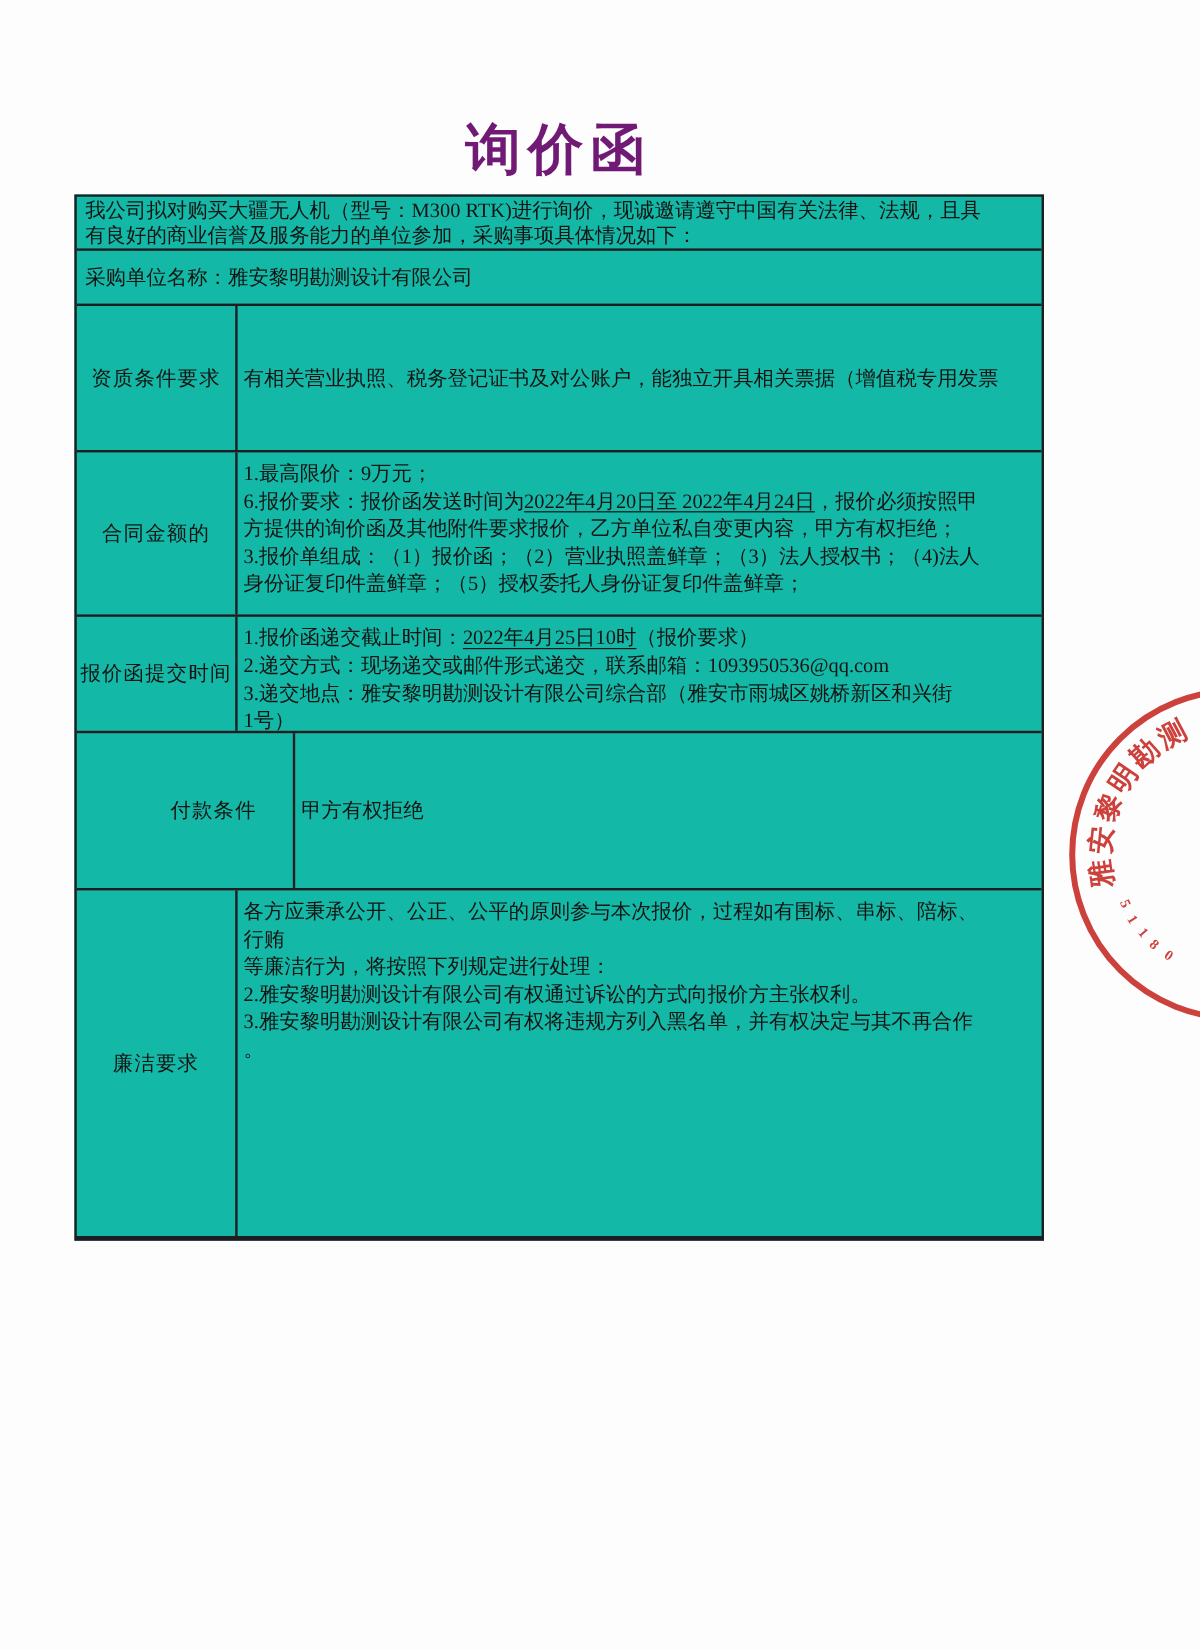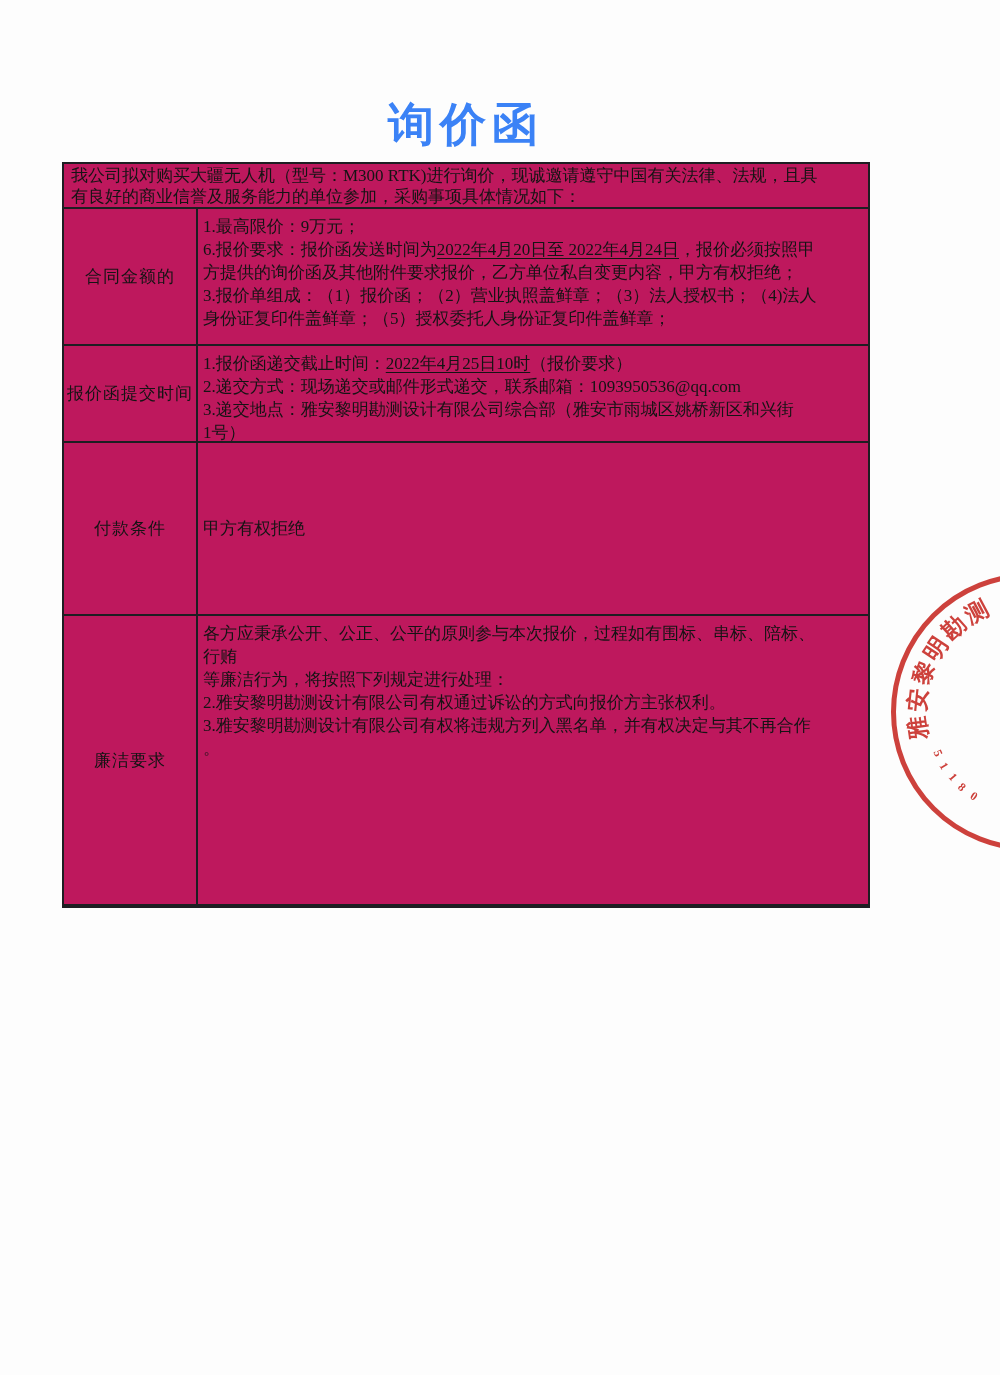--- a/index.html
+++ b/index.html
@@ -10,39 +10,39 @@
     color:#141414;
     position:relative;
     overflow:hidden;
   }
   .page { position:absolute; inset:0; overflow:hidden; }
 
   .title {
     position:absolute; top:94px; left:62px; width:808px;
     margin:0; text-align:center;
     font-size:46px; font-weight:bold; letter-spacing:6px;
-    color:#3b82f6;
+    color:#701a75;
   }
 
   .table {
     position:absolute; left:62px; top:162px; width:808px;
     border:2px solid #1e1e22; border-bottom-width:4px;
     box-sizing:border-box;
-    background:#be185d;
+    background:#14b8a6;
   }
   .row { display:flex; box-sizing:border-box; border-bottom:2px solid #1e1e22; }
   .row:last-child { border-bottom:none; }
 
   .r-intro     { height:45px; }
   .r-project   { height:41px; }
   .r-purchaser { height:46px; }
   .r-qual      { height:122px; }
   .r-quote     { height:137px; }
   .r-submit    { height:97px; }
-  .r-payment   { height:173px; }
+  .r-payment   { height:131px;padding-left:48px; }
   .r-integrity { height:288px; }
 
   .cell { box-sizing:border-box; }
   .cell.full {
     flex:1; padding:1px 5px 1px 7px;
     font-size:17px; line-height:21px;
     display:flex; align-items:center;
     white-space:pre-wrap;
     overflow:hidden;
   }
@@ -82,21 +82,30 @@
   <h1 class="title">询价函</h1>
 
   <div class="table">
 
     <div class="row r-intro">
       <div class="cell full">我公司拟对购买大疆无人机（型号：M300 RTK)进行询价，现诚邀请遵守中国有关法律、法规，且具
 有良好的商业信誉及服务能力的单位参加，采购事项具体情况如下：</div>
     </div>
 
 
+    <div class="row r-purchaser">
+      <div class="cell full">采购单位名称：雅安黎明勘测设计有限公司</div>
+    </div>
 
+    <div class="row r-qual">
+      <div class="cell label-cell">资质条件要求</div>
+      <div class="cell content-cell vcenter">
+        <p class="oneline">有相关营业执照、税务登记证书及对公账户，能独立开具相关票据（增值税专用发票</p>
+      </div>
+    </div>
 
     <div class="row r-quote">
       <div class="cell label-cell">合同金额的</div>
       <div class="cell content-cell">
         <p>1.最高限价：9万元；</p>
         <p><span>6.报价要求：报价函发送时间为</span><span class="u">2022年4月20日至 2022年4月24日</span><span>，报价必须按照甲
 方提供的询价函及其他附件要求报价，乙方单位私自变更内容，甲方有权拒绝；</span></p>
         <p>3.报价单组成：（1）报价函；（2）营业执照盖鲜章；（3）法人授权书；（4)法人
 身份证复印件盖鲜章；（5）授权委托人身份证复印件盖鲜章；</p>
       </div>

